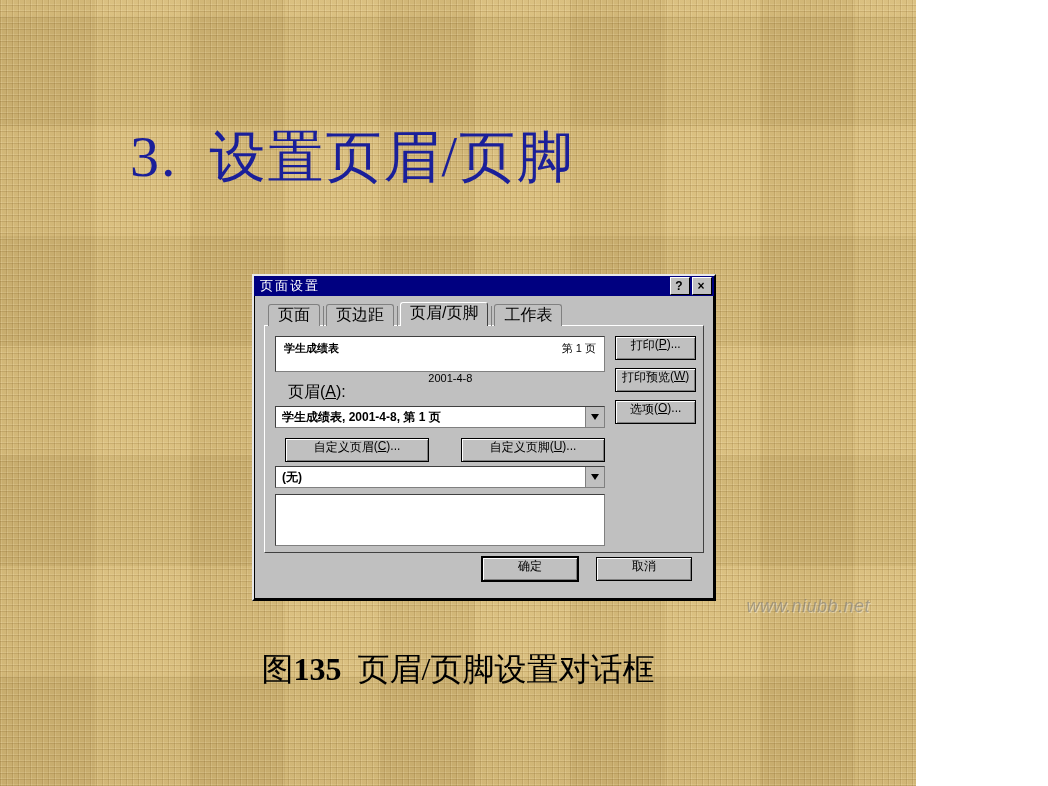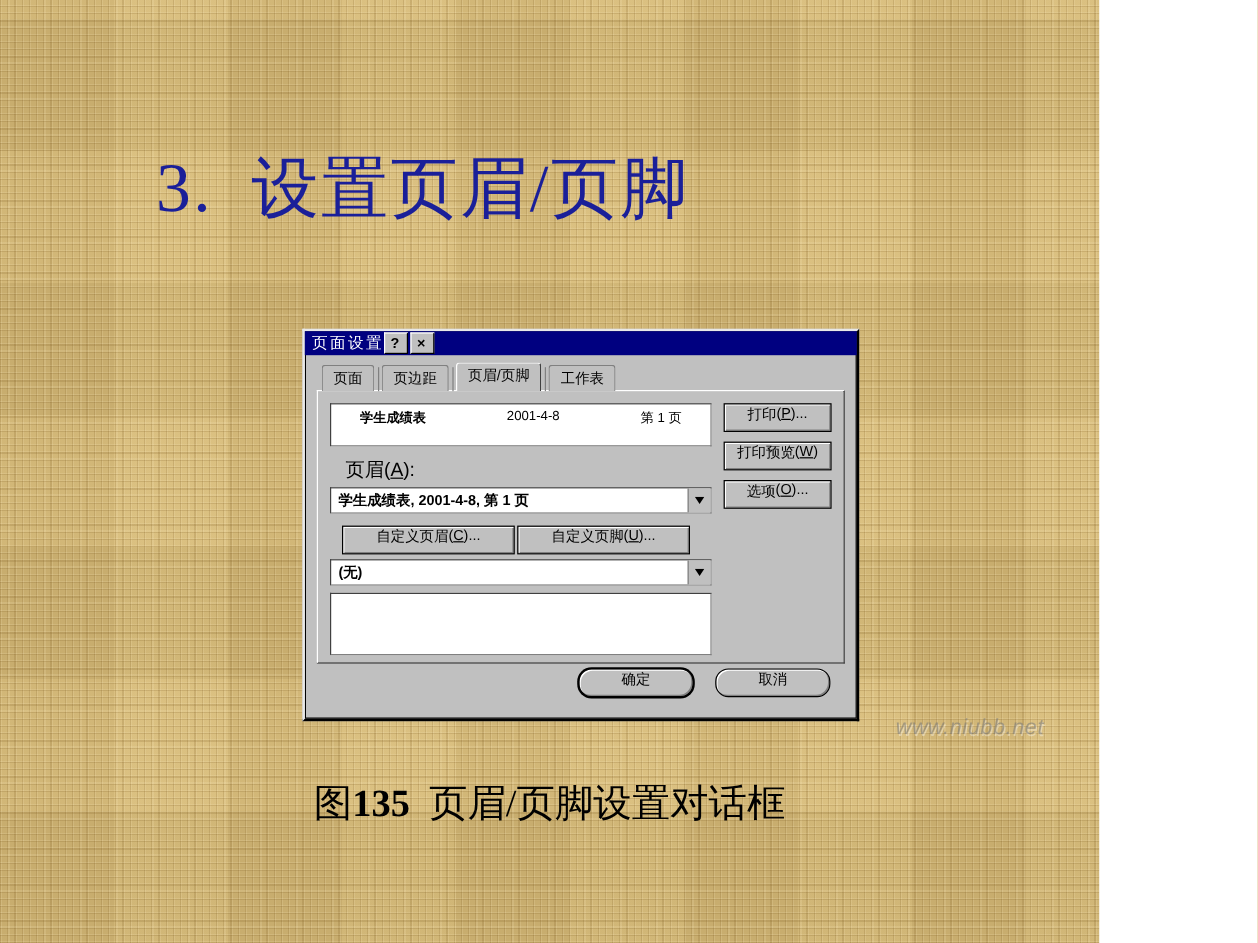--- a/index.html
+++ b/index.html
@@ -66,21 +66,21 @@
     border-top-color: #e8e8e8;
     border-left-color: #e8e8e8;
     box-shadow: 0 0 0 1px #000 inset;
     font-size: 12px;
     color: #000;
   }
 
   .titlebar {
     display: flex;
     align-items: center;
-    justify-content: flex-start;
+    justify-content: space-between;
     background: #000080;
     color: #fff;
     height: 20px;
     padding: 0 2px 0 6px;
     font-size: 13px;
     letter-spacing: 2px;
     font-family: "SimSun", sans-serif;
   }
   .titlebar-buttons { display: flex; gap: 2px; }
   .win-btn {
@@ -100,21 +100,21 @@
   .tab-row { display: flex; align-items: flex-end; height: 22px; padding-left: 4px; }
   .tab {
     height: 20px;
     padding: 1px 9px 0 9px;
     border: 1px solid #808080;
     border-bottom: none;
     background: #c0c0c0;
     border-top-left-radius: 3px;
     border-top-right-radius: 3px;
     margin-right: 1px;
-    font-size: 12px;
+    font-size: 16px;
     line-height: 18px;
     position: relative;
   }
   .tab.active {
     height: 22px;
     border-color: #fff #404040 #c0c0c0 #fff;
     z-index: 2;
     background: #c0c0c0;
   }
   .tab-divider {
@@ -135,29 +135,29 @@
 
   .hf-columns { display: flex; gap: 10px; }
   .hf-main { flex: 1; }
   .hf-side { width: 90px; display: flex; flex-direction: column; gap: 8px; }
 
   
   .preview {
     background: #fff;
     border: 1px solid #808080;
     border-top-color: #404040; border-left-color: #404040;
-    padding: 4px 24px;
+    padding: 4px 8px;
     height: 26px;
     display: flex;
     justify-content: space-between;
     align-items: flex-start;
     font-size: 11px;
     box-shadow: inset -1px -1px 0 #fff;
   }
-  .preview .c { flex: 1; text-align: center; }
+  .preview .c { flex: 1; text-align: center; margin-top: 31px; }
 
   .lbl { font-size: 16px; margin: 10px 0 3px 13px; }
   .lbl .ul { text-decoration: underline; }
 
   .combo {
     display: flex;
     height: 20px;
     border: 1px solid #808080;
     border-top-color: #404040; border-left-color: #404040;
     background: #fff;
@@ -183,40 +183,40 @@
     border: 1px solid #000000;
     box-shadow: inset 1px 1px 0 #fff, inset -1px -1px 0 #808080;
     font-size: 12px;
     display: flex; align-items: flex-start; justify-content: center;
     padding: 0 6px;
     white-space: nowrap;
   }
   .btn .ul { text-decoration: underline; }
 
   .pair {
-    display: flex; gap: 2px;
+    display: flex; gap: 32px;
     margin: 10px 0 4px 10px;
   }
   .pair .btn { width: 130px; }
 
   .footer-preview {
     background: #fff;
     border: 1px solid #808080;
     border-top-color: #404040; border-left-color: #404040;
     height: 50px;
     margin-top: 6px;
     box-shadow: inset -1px -1px 0 #fff;
   }
 
   .dlg-footer {
     display: flex; justify-content: flex-end;
     gap: 18px;
     padding: 4px 12px 8px 12px;
   }
-  .dlg-footer .btn { width: 82px; border-radius: 11px; }
+  .dlg-footer .btn { width: 82px; }
   .btn.default {
     box-shadow: 0 0 0 1px #000, inset 1px 1px 0 #fff, inset -1px -1px 0 #808080;
   }
 
   
   .caption {
     position: absolute;
     left: 0; right: 0;
     top: 648px;
     text-align: center;

